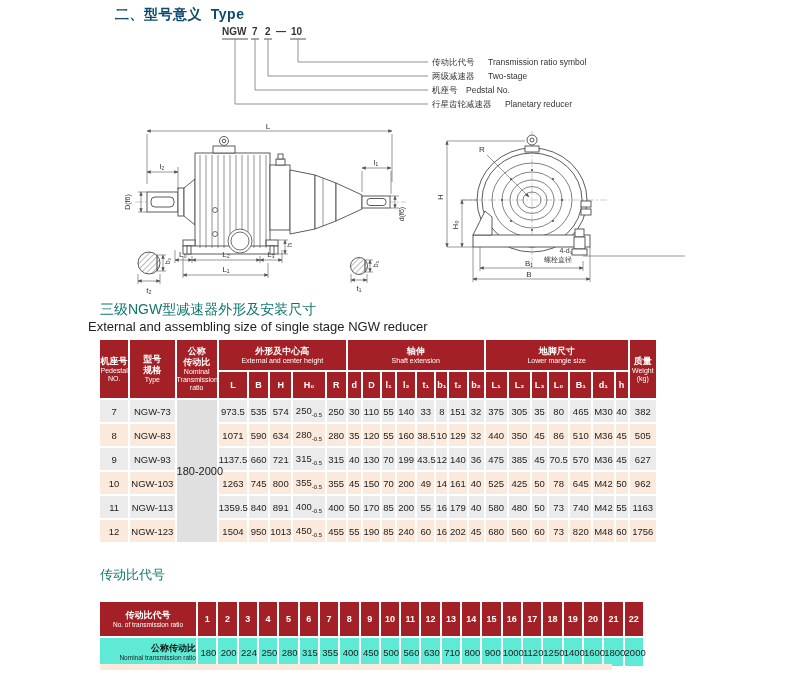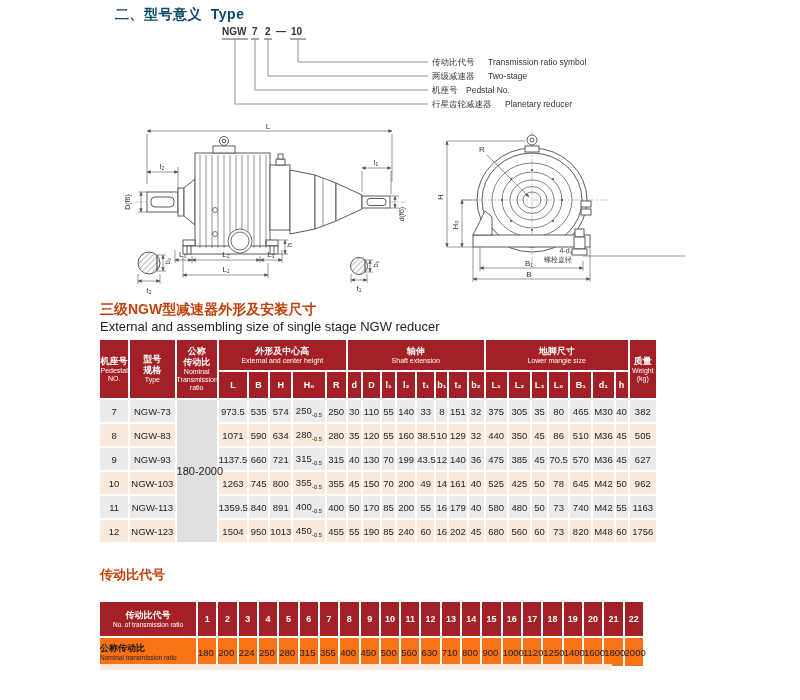--- a/index.html
+++ b/index.html
@@ -1,20 +1,20 @@
 <!DOCTYPE html>
 <html><head>
 <meta charset="utf-8">
 <style>
   html,body{margin:0;padding:0;background:#fff;}
   .page{position:relative;width:800px;height:700px;background:#ffffff;overflow:hidden;
         font-family:"Liberation Sans","DejaVu Sans",sans-serif;color:#222;}
   .abs{position:absolute;}
   .sec-title{font-size:14px;font-weight:bold;color:#0c4a6e;letter-spacing:.5px;}
-  .tbl-title-zh{font-size:14px;font-weight:bold;color:#c2410c;}
+  .tbl-title-zh{font-size:14px;font-weight:normal;color:#0f766e;}
   .tbl-title-en{font-size:13px;color:#222;}
   svg text{font-family:"Liberation Sans","DejaVu Sans",sans-serif;fill:#333;}
   
   table.t1{border-collapse:separate;border-spacing:2px;table-layout:fixed;width:560px;}
   table.t1 th{background:#A32126;color:#fff;padding:0;vertical-align:middle;text-align:center;}
   table.t1 tr.h1 th{height:30px;}
   table.t1 tr.h2 th{height:26px;font-size:9px;font-weight:bold;}
   table.t1 .zh{font-size:9px;font-weight:bold;line-height:11px;}
   table.t1 .en{font-size:7px;font-weight:normal;line-height:8px;}
   table.t1 td{padding:0;text-align:center;vertical-align:middle;height:22px;
@@ -22,21 +22,21 @@
   table.t1 tr.odd td{background:#EBEBEB;}
   table.t1 tr.even td{background:#FBE9DB;}
   table.t1 td.ratio-cell{background:#E0E0E0 !important;font-size:11px;}
   table.t1 td sub{font-size:6px;}
   
   table.t2{border-collapse:separate;border-spacing:2px;table-layout:fixed;width:547px;}
   table.t2 th{background:#A32126;color:#fff;padding:0;text-align:center;vertical-align:middle;height:34px;}
   table.t2 th.num{font-size:9px;font-weight:bold;}
   table.t2 .zh{font-size:9px;font-weight:bold;line-height:12px;}
   table.t2 .en2{font-size:6.5px;font-weight:normal;line-height:8px;}
-  table.t2 td{background:#f97316;padding:0;text-align:left;vertical-align:middle;height:28px;
+  table.t2 td{background:#5eead4;padding:0;text-align:right;vertical-align:middle;height:28px;
               font-size:9.5px;color:#1c1c1c;}
   table.t2 td.t2label2{font-size:9px;}
   table.t2 td .zhb{font-size:9px;font-weight:bold;line-height:11px;color:#111;}
   table.t2 td .enb{font-size:6.5px;line-height:8px;color:#222;}
   .strip{background:#FBE9DB;}
 </style>
 </head>
 <body>
 
 <div class="page">
@@ -264,21 +264,21 @@
       <text x="94" y="141" text-anchor="middle">B₁</text>
       <text x="94" y="152" text-anchor="middle">B</text>
     </g>
     <g font-size="7" fill="#333" text-anchor="end">
       <text x="137" y="128">4-d₁</text>
       <text x="137" y="137">螺栓直径</text>
     </g>
   </svg>
 
   <div class="abs tbl-title-zh" style="left:100px;top:301px;">三级NGW型减速器外形及安装尺寸</div>
-  <div class="abs tbl-title-en" style="left:100px;top:319px;">External and assembling size of single stage NGW reducer</div>
+  <div class="abs tbl-title-en" style="left:88px;top:319px;">External and assembling size of single stage NGW reducer</div>
 
   <div class="abs" style="left:98px;top:338px;">
     <table class="t1">
       <colgroup id="t1-cols">
           <col style="width: 28px;">
           <col style="width: 44px;">
           <col style="width: 40px;">
           <col style="width: 28px;">
           <col style="width: 19px;">
           <col style="width: 21px;">

